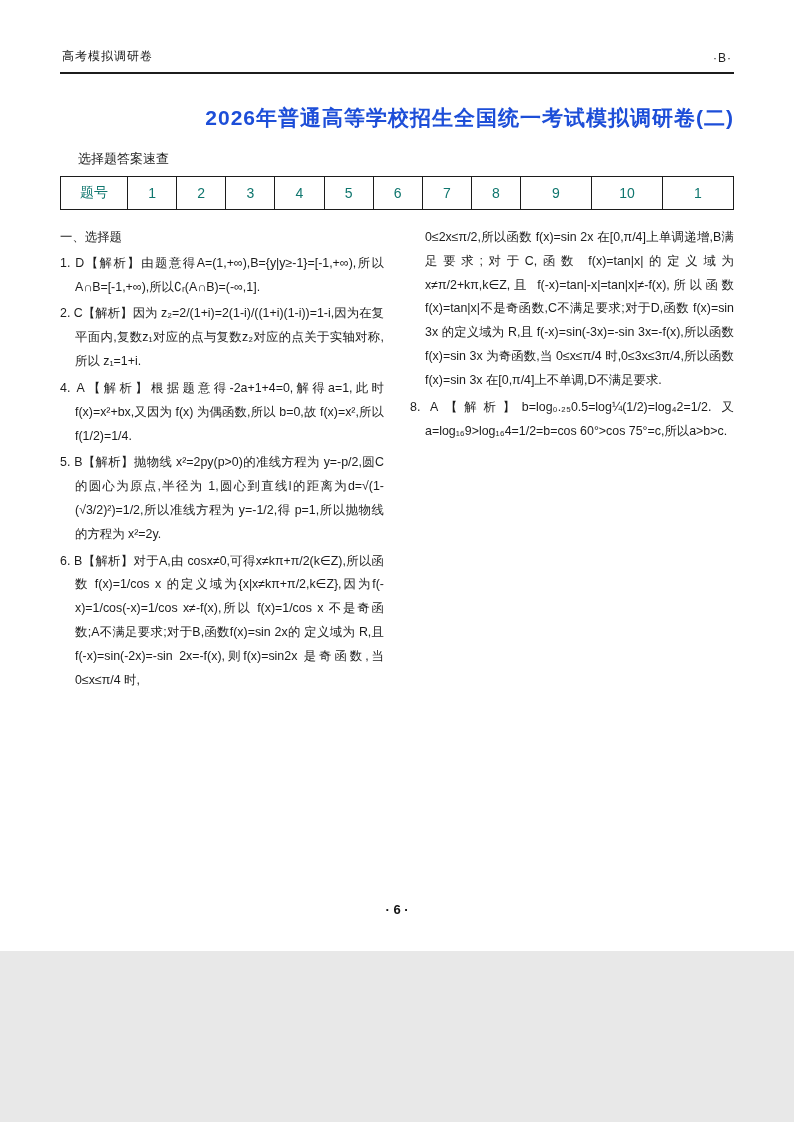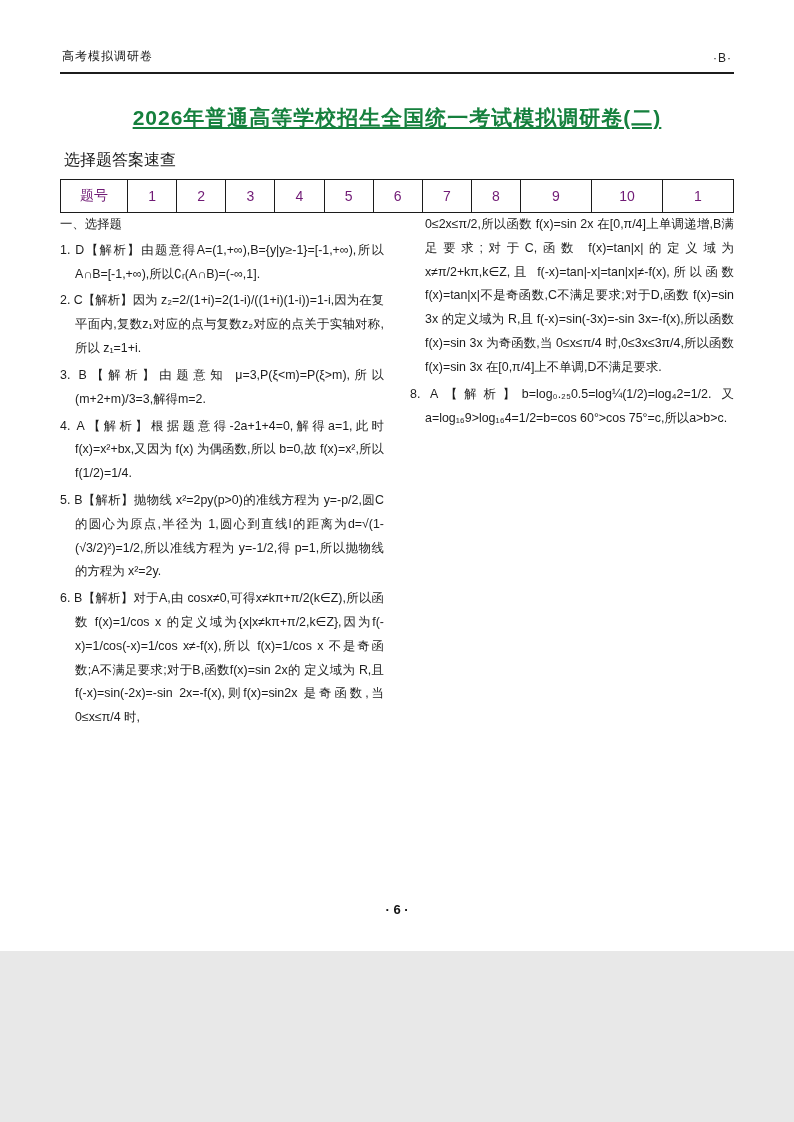--- a/index.html
+++ b/index.html
@@ -5,29 +5,29 @@
   html,body{margin:0;padding:0;background:#e8e8e8;}
   .page{
     width:794px;height:951px;margin:0 auto;background:#ffffff;
     color:#1c1c1c;font-family:"Liberation Sans","DejaVu Sans",sans-serif;
     position:relative;box-sizing:border-box;padding:48px 60px 0 60px;
     overflow:hidden;
   }
   .hdr{display:flex;justify-content:space-between;align-items:flex-end;
     font-size:12px;color:#222;letter-spacing:1px;padding:0 2px;}
   .hdr-rule{border:none;border-top:2px solid #1c1c1c;margin:7px 0 0 0;}
-  .title{text-align:center;font-size:21px;font-weight:bold;color:#15803d;
-    margin:30px 0 18px 0;letter-spacing:1px;text-decoration:underline;}
-  .subtitle{font-size:16px;margin:0 0 8px 4px;color:#1c1c1c;}
+  .title{text-align:right;font-size:21px;font-weight:bold;color:#1d4ed8;
+    margin:30px 0 18px 0;letter-spacing:1px;}
+  .subtitle{font-size:13px;margin:0 0 8px 18px;color:#1c1c1c;}
   table.ans{width:100%;border-collapse:collapse;table-layout:fixed;}
   table.ans td{border:1.6px solid #1c1c1c;text-align:center;
-    font-size:14px;padding:7px 2px;color:#701a75;}
+    font-size:14px;padding:7px 2px;color:#0f766e;}
   table.ans td.lab{width:62px;}
   table.ans td.wide{width:66px;}
-  .cols{display:flex;gap:26px;margin-top:0;}
+  .cols{display:flex;gap:26px;margin-top:16px;}
   .col{flex:1;font-size:12.4px;line-height:1.92;text-align:justify;color:#1c1c1c;}
   .sec{margin:0 0 2px 0;}
   p.item{margin:0 0 3px 0;padding-left:15px;text-indent:-15px;}
   p.cont{padding-left:15px;text-indent:0;}
   .footer{position:absolute;bottom:34px;left:0;width:100%;
     text-align:center;font-size:13px;font-weight:bold;color:#111;}
 </style>
 </head>
 <body>
 
@@ -60,21 +60,20 @@
       <td class="wide">1</td>
     </tr>
   </tbody>
     </table>
 
   <div class="cols">
     <div class="col">
       <div class="sec">一、选择题</div>
       <p class="item">1. D【解析】由题意得A=(1,+∞),B={y|y≥-1}=[-1,+∞),所以A∩B=[-1,+∞),所以∁ᵣ(A∩B)=(-∞,1].</p>
       <p class="item">2. C【解析】因为 z₂=2/(1+i)=2(1-i)/((1+i)(1-i))=1-i,因为在复平面内,复数z₁对应的点与复数z₂对应的点关于实轴对称,所以 z₁=1+i.</p>
-      <p class="item">3. B【解析】由题意知 μ=3,P(ξ&lt;m)=P(ξ&gt;m),所以 (m+2+m)/3=3,解得m=2.</p>
       <p class="item">4. A【解析】根据题意得-2a+1+4=0,解得a=1,此时 f(x)=x²+bx,又因为 f(x) 为偶函数,所以 b=0,故 f(x)=x²,所以 f(1/2)=1/4.</p>
       <p class="item">5. B【解析】抛物线 x²=2py(p&gt;0)的准线方程为 y=-p/2,圆C的圆心为原点,半径为 1,圆心到直线l的距离为d=√(1-(√3/2)²)=1/2,所以准线方程为 y=-1/2,得 p=1,所以抛物线的方程为 x²=2y.</p>
       <p class="item">6. B【解析】对于A,由 cosx≠0,可得x≠kπ+π/2(k∈Z),所以函数 f(x)=1/cos x 的定义域为{x|x≠kπ+π/2,k∈Z},因为f(-x)=1/cos(-x)=1/cos x≠-f(x),所以 f(x)=1/cos x 不是奇函数;A不满足要求;对于B,函数f(x)=sin 2x的 定义域为 R,且 f(-x)=sin(-2x)=-sin 2x=-f(x),则f(x)=sin2x 是奇函数,当 0≤x≤π/4 时,</p>
     </div>
     <div class="col">
       <p class="item cont">0≤2x≤π/2,所以函数 f(x)=sin 2x 在[0,π/4]上单调递增,B满足要求;对于C,函数 f(x)=tan|x|的定义域为 x≠π/2+kπ,k∈Z,且 f(-x)=tan|-x|=tan|x|≠-f(x),所以函数 f(x)=tan|x|不是奇函数,C不满足要求;对于D,函数 f(x)=sin 3x 的定义域为 R,且 f(-x)=sin(-3x)=-sin 3x=-f(x),所以函数 f(x)=sin 3x 为奇函数,当 0≤x≤π/4 时,0≤3x≤3π/4,所以函数f(x)=sin 3x 在[0,π/4]上不单调,D不满足要求.</p>
       <p class="item">8. A【解析】b=log₀.₂₅0.5=log¼(1/2)=log₄2=1/2. 又 a=log₁₆9&gt;log₁₆4=1/2=b=cos 60°&gt;cos 75°=c,所以a&gt;b&gt;c.</p>
     </div>
   </div>
 

